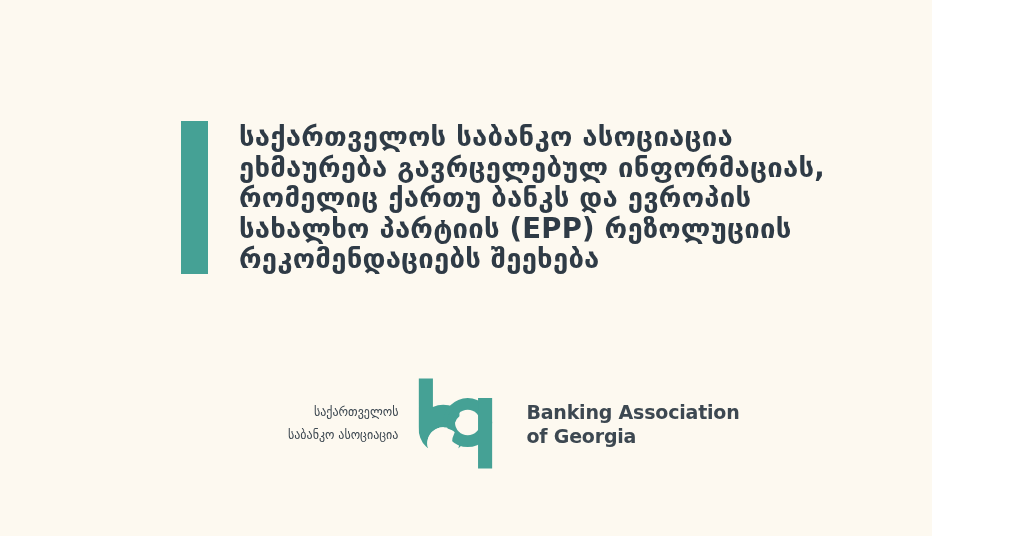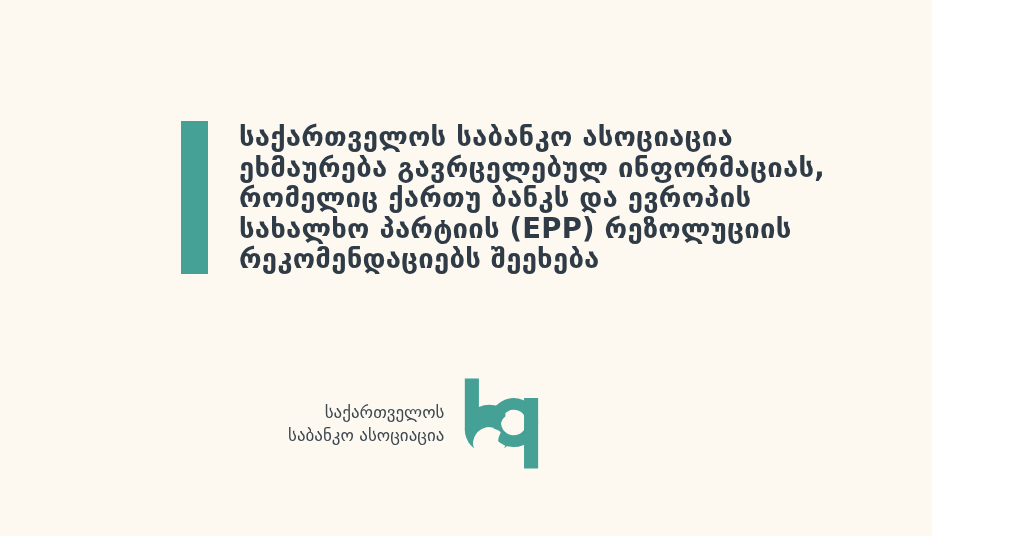--- a/index.html
+++ b/index.html
@@ -58,21 +58,21 @@
     left: 288px;
     top: 376px;
     display: flex;
     align-items: center;
     gap: 0;
   }
 
   .logo-ka {
     text-align: right;
     font-family: "DejaVu Sans", "Liberation Sans", sans-serif;
-    font-size: 17px;
+    font-size: 12px;
     line-height: 23px;
     color: #3d4851;
     padding-right: 18px;
     white-space: pre-line;
   }
 
   .logo-mark {
     width: 94px;
     height: 95px;
     flex: 0 0 auto;
@@ -115,16 +115,18 @@
       <circle cx="29" cy="71" r="17" fill="#FDF9F0"></circle>
 
       <path d="M55 23 a26 26 0 1 1 -26 26 a26 26 0 0 1 26 -26 Z" fill="#45A195"></path>
       <circle cx="55" cy="49" r="13.5" fill="#FDF9F0"></circle>
       <path d="M66 23 h15 v75 h-15 Z" fill="#45A195"></path>
 
       <path d="M29 54 a17 17 0 0 1 12.2 5.2 a26 26 0 0 0 0 23.6 A17 17 0 1 1 29 54 Z" fill="#FDF9F0"></path>
       <path d="M33.6 55.4 a26 26 0 0 1 6.6 -22.6 a26 26 0 0 1 6 -4.6 l 0 14.2 a13.5 13.5 0 0 0 -4.3 16.2 Z" fill="#45A195"></path>
     </svg>
 
+    <div class="logo-en">Banking Association
+of Georgia</div>
 
   </div>
 
 </div>
 
 </body></html>

